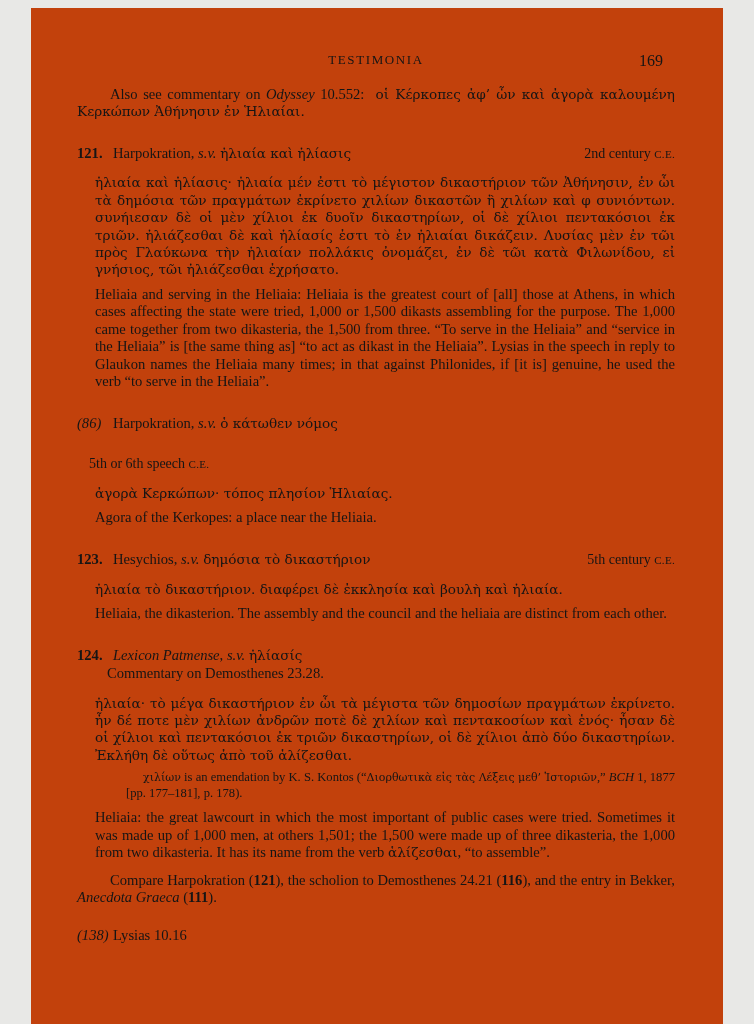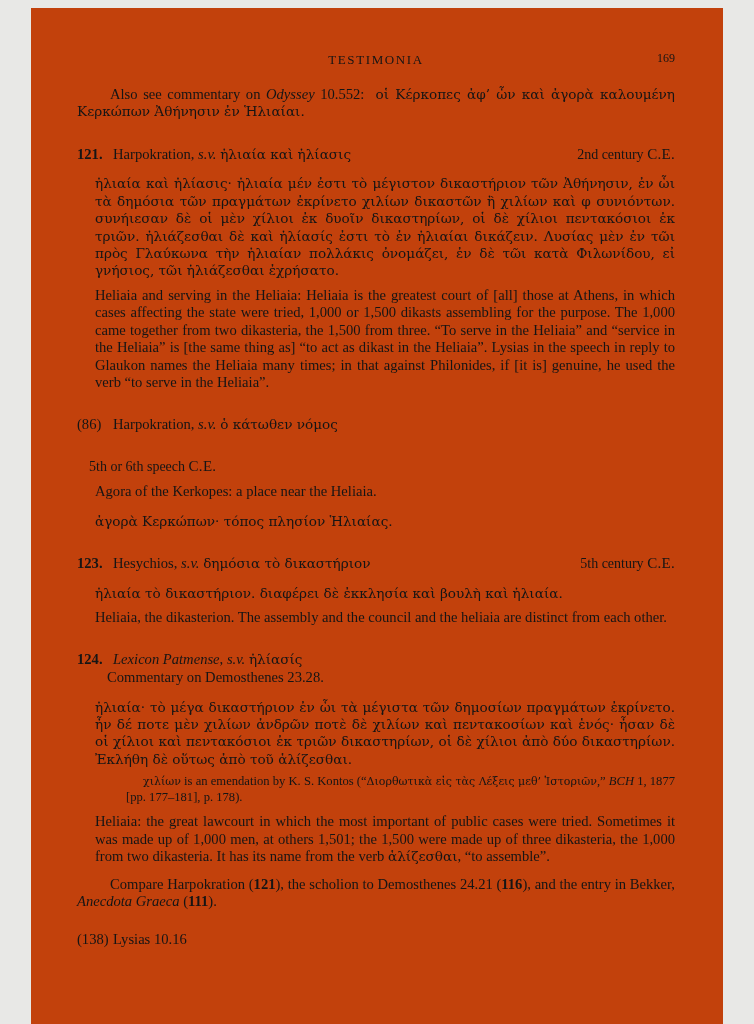--- a/index.html
+++ b/index.html
@@ -14,29 +14,29 @@
     font-family:"Liberation Serif","DejaVu Serif",serif;
     font-size:14.6px;
     line-height:1.2;
     color:#151515;
   }
   p { margin:0; text-align:justify; }
   .it { font-style:italic; }
   .b  { font-weight:bold; }
   .gk { font-family:"DejaVu Serif",serif; font-size:13.6px; }
   .page-header { position:relative; text-align:center; font-size:13px; letter-spacing:1.6px; }
-  .page-num { position:absolute; right:0; top:-1px; font-size:12px; letter-spacing:0; }
+  .page-num { position:absolute; right:12px; top:-1px; font-size:16px; letter-spacing:0; }
   .intro { margin-top:18px; text-indent:33px; }
   .entry { margin-top:24px; }
   .entry-head { display:flex; justify-content:space-between; align-items:baseline; }
   .head-left { flex:1 1 auto; }
   .num { display:inline-block; min-width:36px; font-weight:bold;font-family:Liberation Serif, serif; }
-  .num-paren { display:inline-block; min-width:36px; }
+  .num-paren { display:inline-block; min-width:36px; font-style:italic; }
   .date { white-space:nowrap; font-size:14px; padding-left:12px; }
-  .era { font-size:15px; letter-spacing:0.3px; }
+  .era { font-size:11px; letter-spacing:0.3px; }
   .block { margin-left:18px; }
   .greek-quote { margin-top:12px; line-height:1.28; }
   .trans { margin-top:7px; }
   .comm { margin-top:10px; text-indent:33px; }
   .subhead { margin-left:30px; margin-top:1px; text-align:left; }
   .footnote { margin:6px 0 0 49px; text-indent:17px; font-size:12.6px; line-height:1.27; }
   .footnote .gk { font-size:11px; }
   .compare { margin-top:10px; text-indent:33px; }
   .simple-entry { margin-top:20px; }
 </style>
@@ -68,22 +68,22 @@
     <div class="head-left">
       <span class="num-paren">(86)</span><span>Harpokration, </span><span class="it">s.v.</span>
       <span class="gk">ὁ κάτωθεν νόμος</span>
     </div>
   </section>
 
   <section class="entry">
     <div class="entry-head">
       <div class="date"><span>5th or 6th speech </span><span class="era">C.E.</span></div>
     </div>
+    <p class="block gk greek-quote">ἀγορὰ Κερκώπων· τόπος πλησίον Ἡλιαίας.</p>
     <p class="block trans">Agora of the Kerkopes: a place near the Heliaia.</p>
-    <p class="block gk greek-quote">ἀγορὰ Κερκώπων· τόπος πλησίον Ἡλιαίας.</p>
   </section>
 
   <section class="entry">
     <div class="entry-head">
       <div class="head-left">
         <span class="num">123.</span><span>Hesychios, </span><span class="it">s.v.</span>
         <span class="gk">δημόσια τὸ δικαστήριον</span>
       </div>
       <div class="date"><span>5th century </span><span class="era">C.E.</span></div>
     </div>

